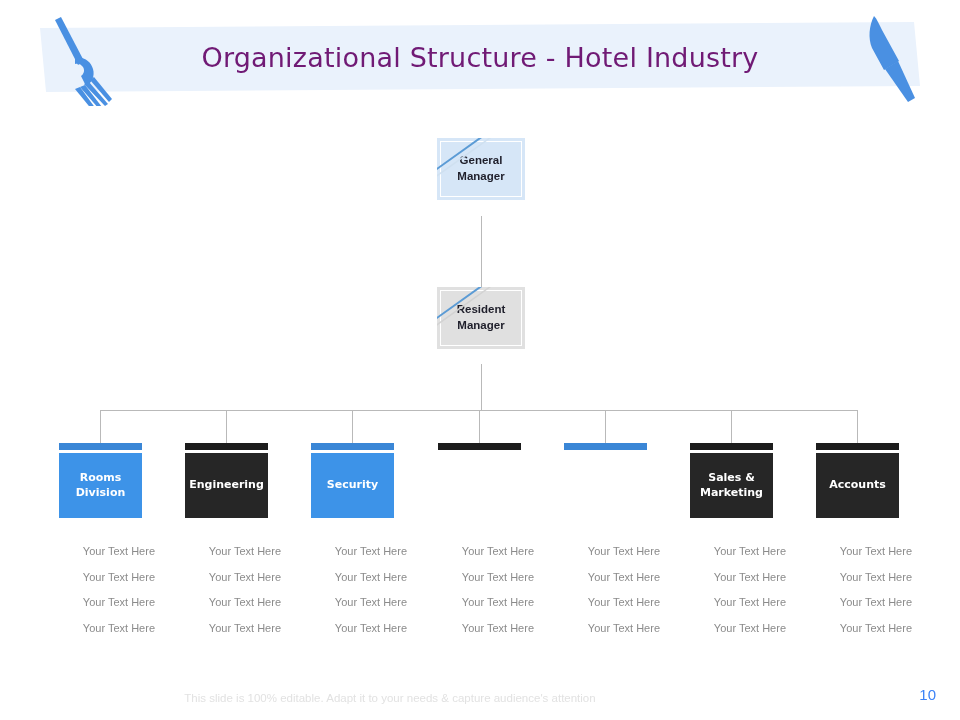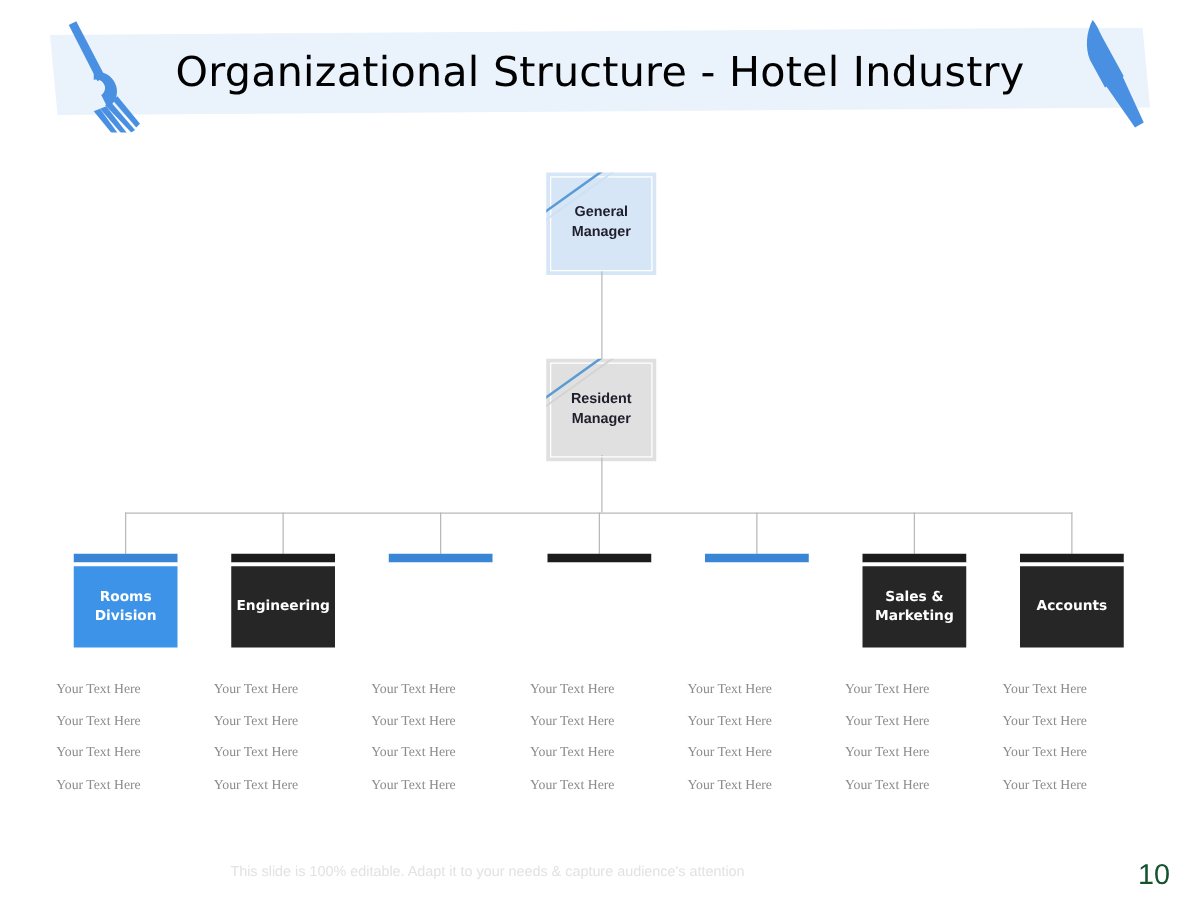--- a/index.html
+++ b/index.html
@@ -10,30 +10,30 @@
   }
   
   #title-banner{
     position:absolute;left:40px;top:22px;width:880px;height:70px;
     background:#eaf2fc;
     clip-path:polygon(0px 6px, 874px 0px, 880px 64px, 6px 70px);
   }
   #page-title{
     position:absolute;left:40px;top:22px;width:880px;height:70px;
     display:flex;align-items:center;justify-content:center;
-    font-size:33px;color:#000000;letter-spacing:.2px;
+    font-size:27px;color:#701a75;letter-spacing:.2px;
     font-family:"DejaVu Sans", sans-serif;font-weight:400;
     white-space:nowrap;
   }
   #fork-icon{position:absolute;left:44px;top:14px;width:70px;height:92px;}
   #knife-icon{position:absolute;left:858px;top:12px;width:62px;height:92px;}
 
   
   .top-box{
-    position:absolute;width:88px;height:82px;
+    position:absolute;width:88px;height:62px;
     box-sizing:border-box;padding:3px;overflow:hidden;
   }
   .top-box .inner{
     width:100%;height:100%;box-sizing:border-box;
     border:1px solid #ffffff;
     display:flex;align-items:center;justify-content:center;
     text-align:center;font-size:11.5px;font-weight:bold;
     color:#1f1f2b;line-height:1.35;position:relative;z-index:2;
   }
   .top-box .diag{
@@ -61,32 +61,32 @@
     font-family:"DejaVu Sans", sans-serif;
   }
   .dept.blue .accent{background:#3a86d6;}
   .dept.blue .body{background:#3d93e8;}
   .dept.dark .accent{background:#1c1c1c;}
   .dept.dark .body{background:#262626;}
   .dept-drop{position:absolute;top:410px;width:1px;height:33px;background:#b9b9b9;}
 
   
   .txt-cell{
-    position:absolute;width:110px;text-align:left;
-    font-size:11px;color:#8b8b8b;white-space:nowrap;font-family:Liberation Serif, serif;
+    position:absolute;width:110px;text-align:right;
+    font-size:11px;color:#8b8b8b;white-space:nowrap;
   }
 
   
   #footer-note{
     position:absolute;left:0;top:692px;width:780px;text-align:center;
     font-size:11.5px;color:#e2e2e2;
   }
   #page-number{
     position:absolute;right:24px;top:686px;
-    font-size:23px;color:#14532d;
+    font-size:15px;color:#3b82f6;
   }
 </style>
 </head>
 <body>
 
 <div id="title-banner"></div>
 
 <svg id="fork-icon" viewBox="0 0 70 92">
   <g fill="#4a90e2">
     <path d="M11 6 L17 3 L40 47 L34 51 Z"></path>
@@ -138,20 +138,21 @@
     <div class="dept-drop" style="left: 226px;"></div>
     <div class="dept dark" style="left: 185px;">
       <div class="accent"></div>
       <div class="gap"></div>
       <div class="body">Engineering</div>
     </div>
     <div class="dept-drop" style="left: 352px;"></div>
     <div class="dept blue" style="left: 311px;">
       <div class="accent"></div>
       <div class="gap"></div>
+      <div class="body">Security</div>
     </div>
     <div class="dept-drop" style="left: 479px;"></div>
     <div class="dept dark" style="left: 438px;">
       <div class="accent"></div>
       <div class="gap"></div>
     </div>
     <div class="dept-drop" style="left: 605px;"></div>
     <div class="dept blue" style="left: 564px;">
       <div class="accent"></div>
       <div class="gap"></div>

